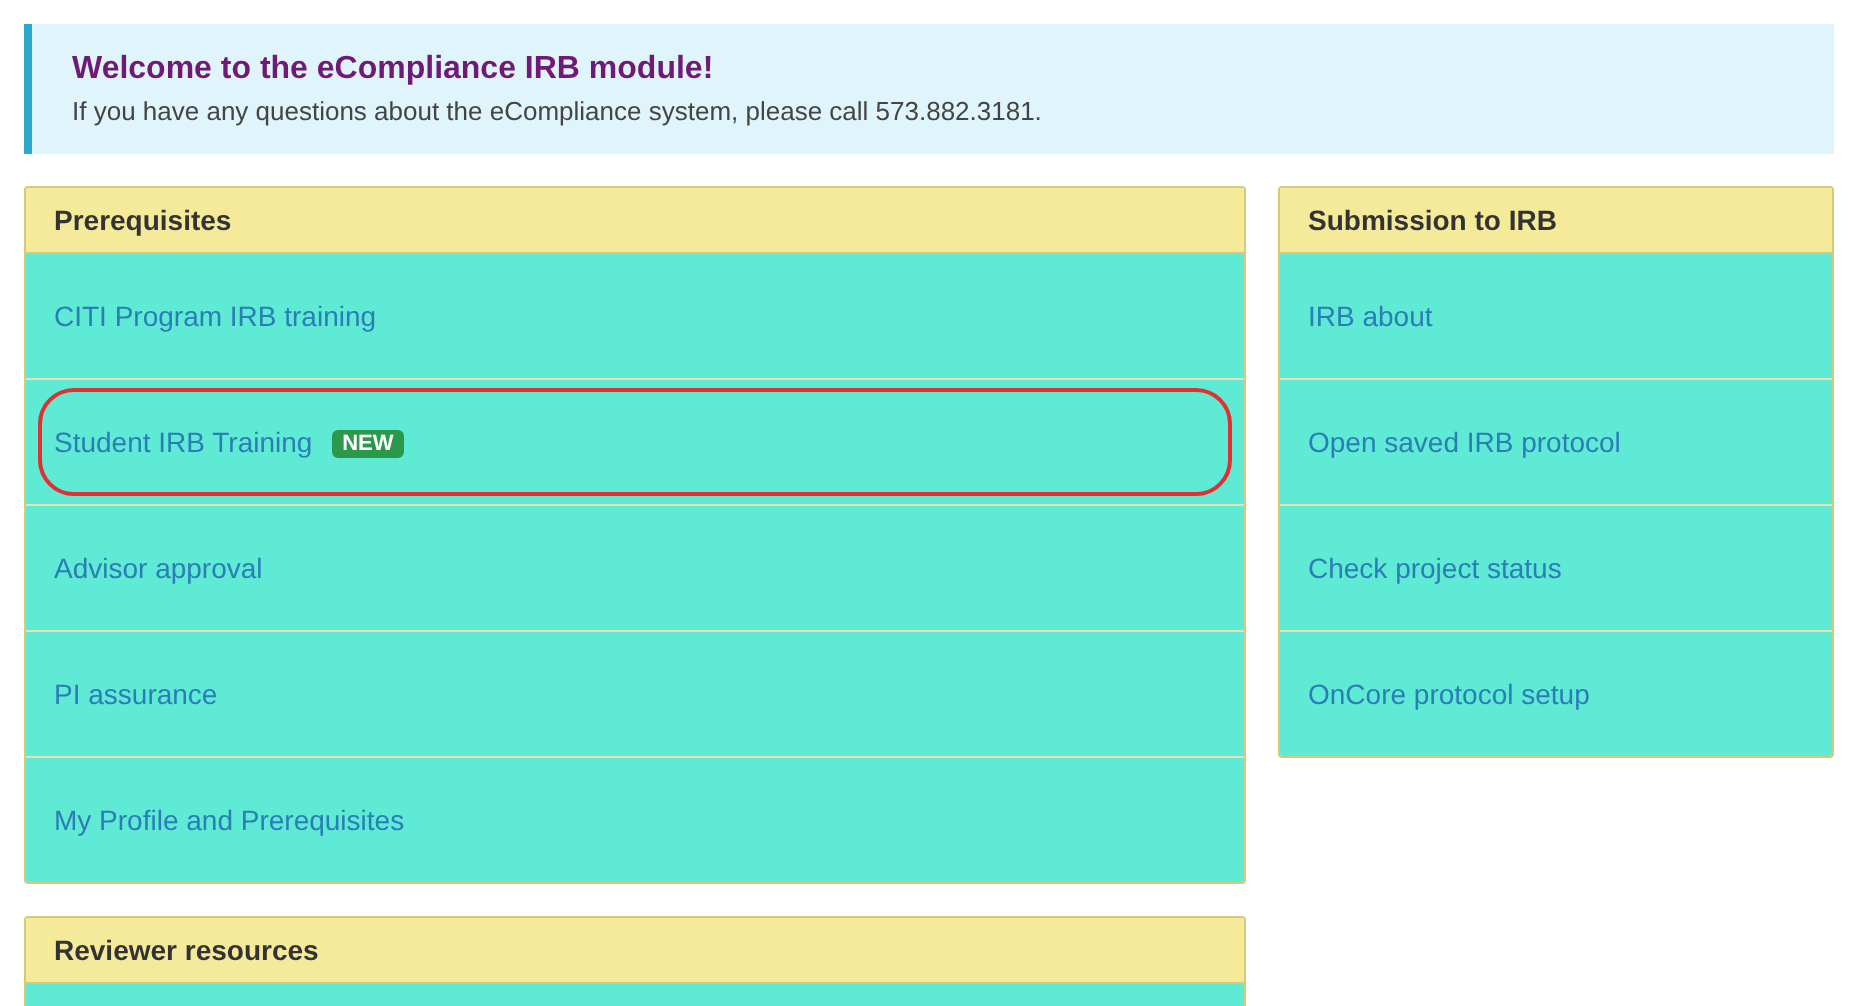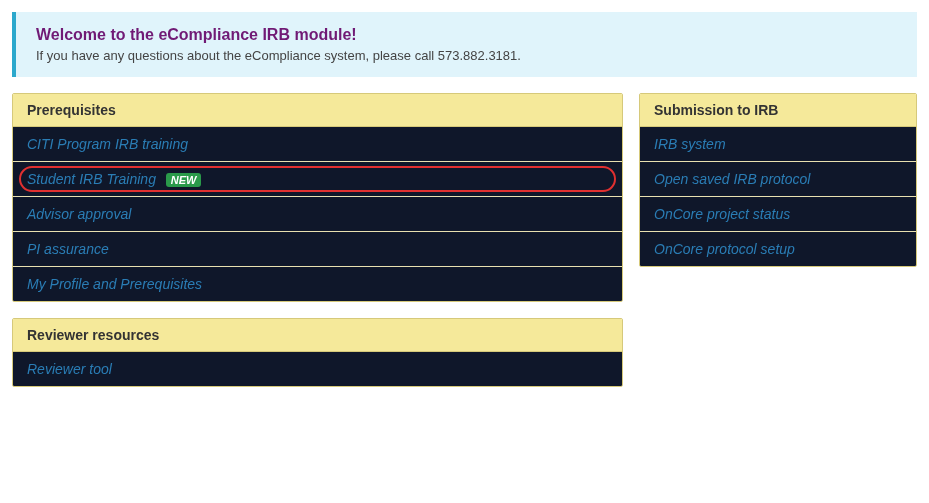--- a/index.html
+++ b/index.html
@@ -63,24 +63,23 @@
     .card-header {
       background: #f5e99a;
       padding: 8px 14px;
       font-weight: bold;
       font-size: 14px;
       color: #333;
       border-bottom: 1px solid #d6c97a;
     }
 
     .card-item {
-      padding: 9px 14px;
+      padding: 23px 14px;
       border-bottom: 1px solid #e8e0b0;
-      background: #0f172a;
-      font-style: italic;
+      background: #5eead4;
     }
     .card-item:last-child {
       border-bottom: none;
     }
 
     .card-item a {
       color: #2a7db5;
       text-decoration: none;
       font-size: 14px;
     }
@@ -158,27 +157,27 @@
       </div>
     </div>
 
   </div>
 
   <div class="right-col">
 
     <div class="card">
       <div class="card-header">Submission to IRB</div>
       <div class="card-item">
-        <a href="#">IRB system</a>
+        <a href="#">IRB about</a>
       </div>
       <div class="card-item">
         <a href="#">Open saved IRB protocol</a>
       </div>
       <div class="card-item">
-        <a href="#">OnCore project status</a>
+        <a href="#">Check project status</a>
       </div>
       <div class="card-item">
         <a href="#">OnCore protocol setup</a>
       </div>
     </div>
 
 
   </div>
 </div>
 

